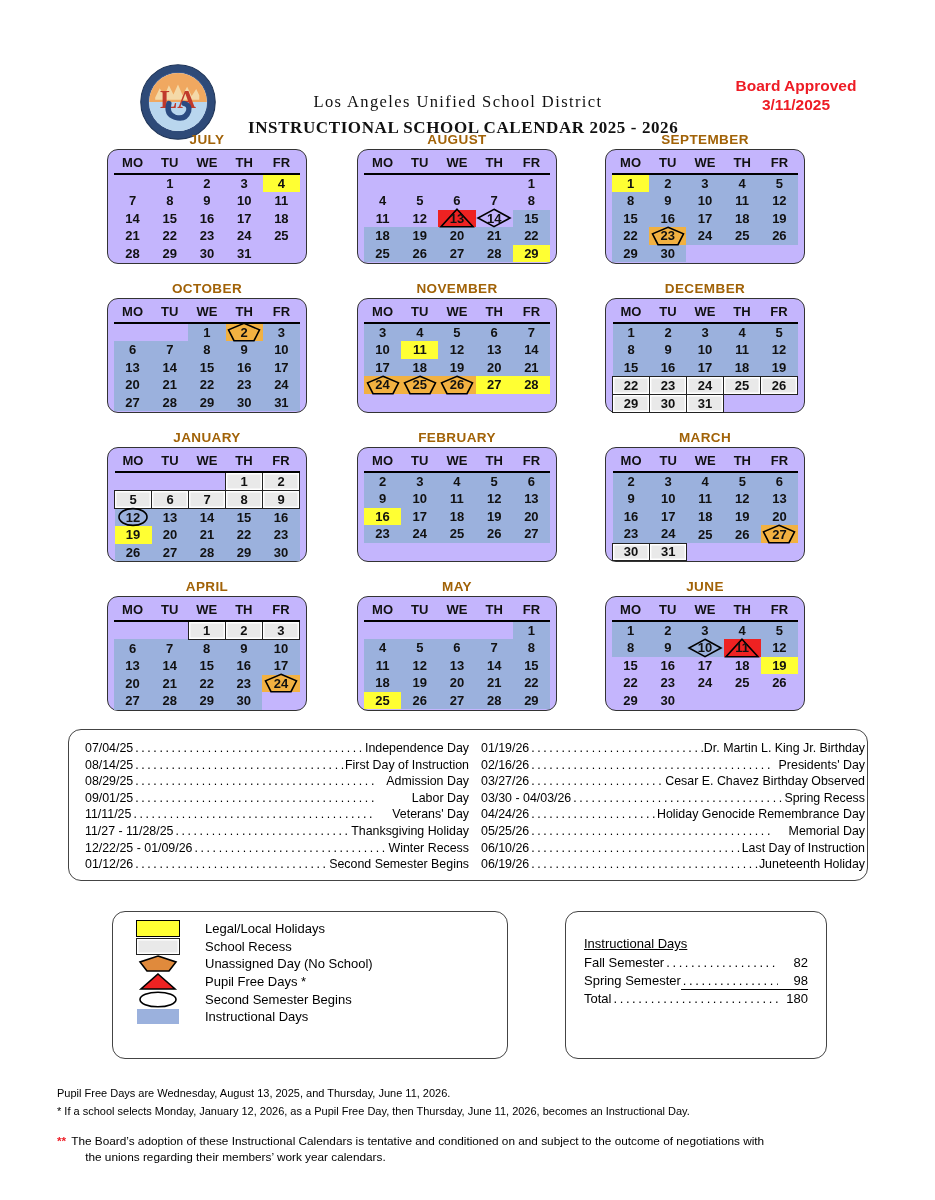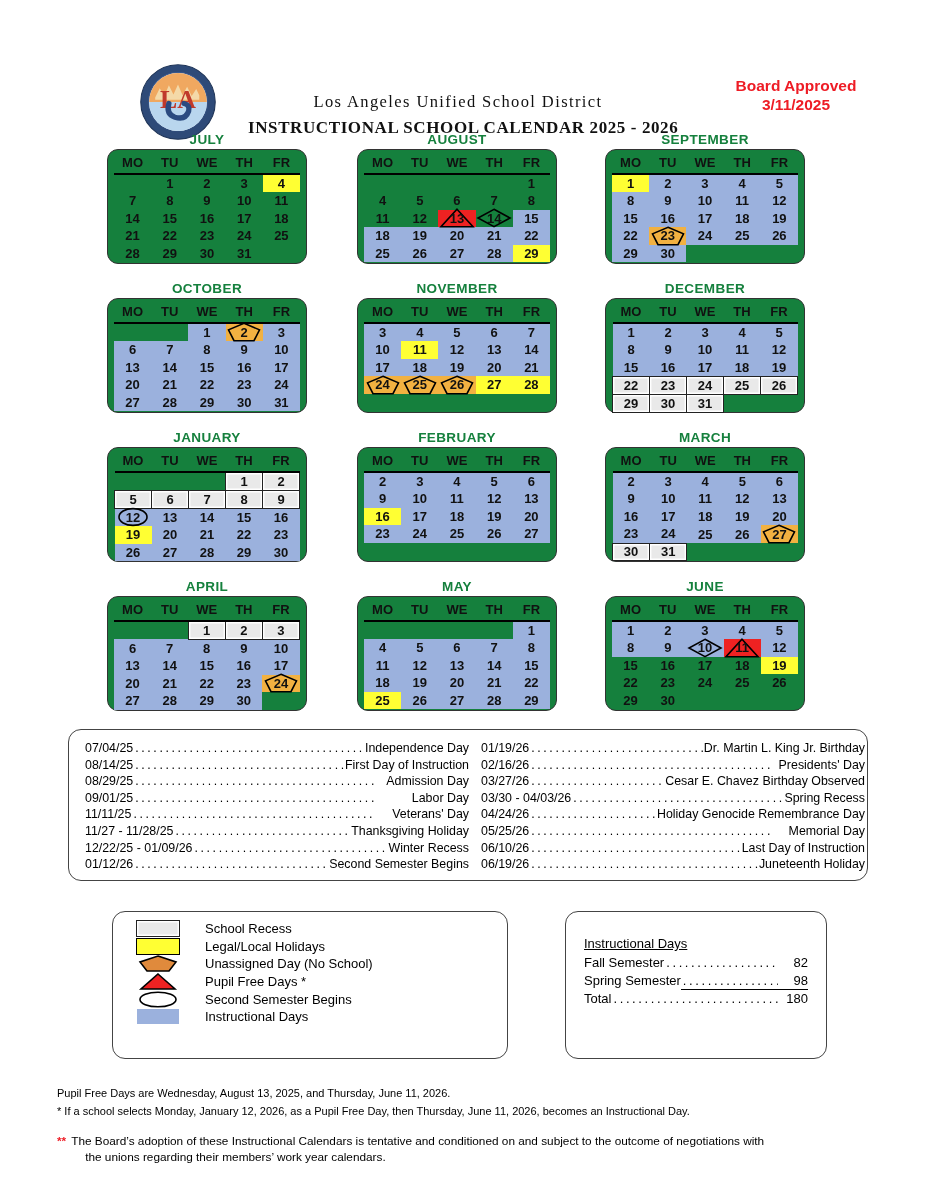--- a/index.html
+++ b/index.html
@@ -27,24 +27,24 @@
 
   
   .months{position:absolute;left:0;top:132px;width:935px;}
   .mrow{position:relative;height:149px;}
   .month{position:absolute;width:200px;}
   .month.c0{left:107px;}
   .month.c1{left:357px;}
   .month.c2{left:605px;}
   .mname{
     text-align:center;font-size:13.5px;font-weight:600;letter-spacing:0.4px;
-    margin-bottom:2px;color:#15803d;
+    margin-bottom:2px;color:#a16207;
   }
   .mbox{
-    border:1.6px solid #333;border-radius:11px;background:#15803d;
+    border:1.6px solid #333;border-radius:11px;background:#c4b5fd;
     padding:4px 6px 6px 6px;box-sizing:border-box;height:115px;position:relative;
   }
   table.cal{border-collapse:collapse;width:100%;table-layout:fixed;}
   table.cal td,table.cal th{
     width:20%;height:17.5px;text-align:center;vertical-align:middle;
     font-size:13px;font-weight:bold;padding:0;position:relative;color:#111;
   }
   table.cal th{font-weight:bold;font-size:13px;padding-bottom:1px;}
   .dowrow th{border-bottom:2.2px solid #000;}
   .d{position:relative;}
@@ -902,29 +902,29 @@
           <span class="hname">Juneteenth Holiday</span>
         </div>
       </div>
   </div>
 </div>
 
 <div class="legend">
   <div id="legend-rows">
       <div class="lrow">
         <div class="lsym">
-          <div style="width: 42px; height: 15px; background: rgb(233, 233, 233); border: 1.6px solid rgb(34, 34, 34); box-shadow: rgb(255, 255, 255) 0px 0px 0px 1.4px inset;"></div>
-        </div>
-        <div class="ltext">School Recess</div>
+          <div style="width: 42px; height: 15px; background: rgb(255, 255, 51); border: 1.6px solid rgb(0, 0, 0);"></div>
+        </div>
+        <div class="ltext">Legal/Local Holidays</div>
       </div>
       <div class="lrow">
         <div class="lsym">
-          <div style="width: 42px; height: 15px; background: rgb(255, 255, 51); border: 1.6px solid rgb(0, 0, 0);"></div>
-        </div>
-        <div class="ltext">Legal/Local Holidays</div>
+          <div style="width: 42px; height: 15px; background: rgb(233, 233, 233); border: 1.6px solid rgb(34, 34, 34); box-shadow: rgb(255, 255, 255) 0px 0px 0px 1.4px inset;"></div>
+        </div>
+        <div class="ltext">School Recess</div>
       </div>
       <div class="lrow">
         <div class="lsym">
           <svg width="42" height="17" viewBox="0 0 42 17">
             <polygon points="21,1 39,7 32,16 10,16 3,7" fill="#e08a3c" stroke="#000" stroke-width="1.6"></polygon>
           </svg>
         </div>
         <div class="ltext">Unassigned Day (No School)</div>
       </div>
       <div class="lrow">

